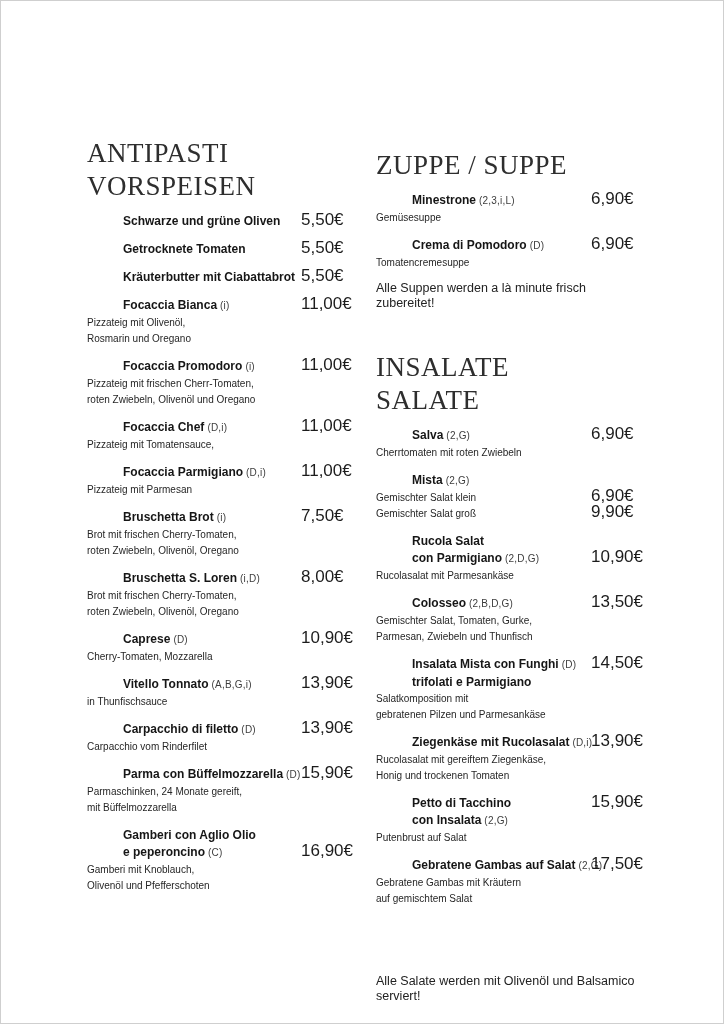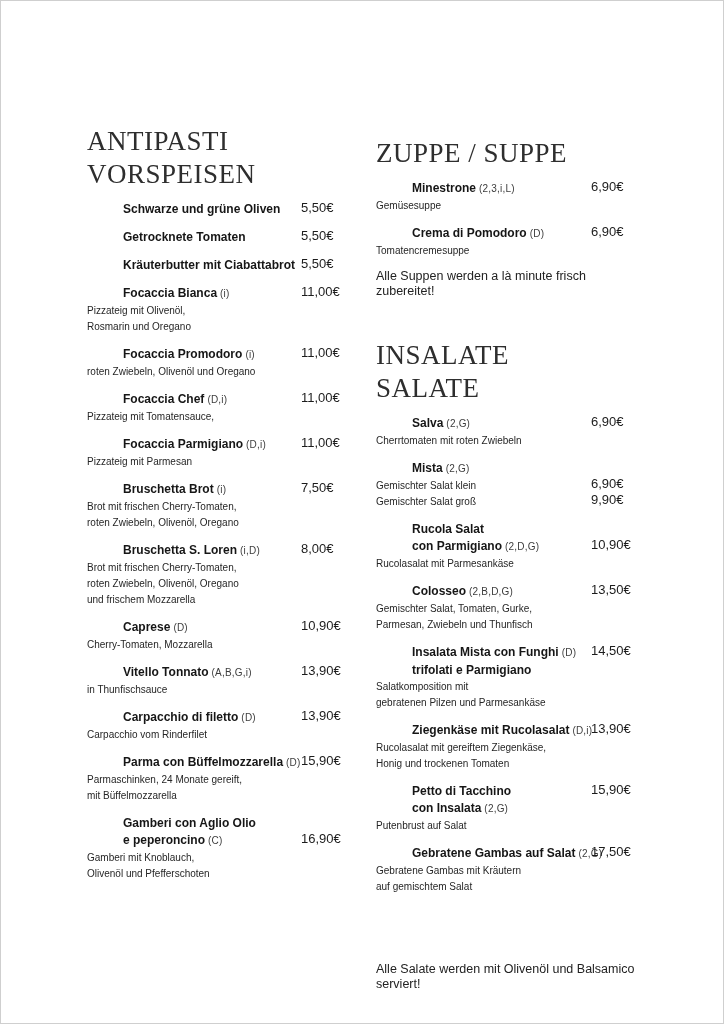--- a/index.html
+++ b/index.html
@@ -19,31 +19,31 @@
   .col-right { left: 375px; top: 136px; width: 270px; --price-x: 215px; }
   .heading {
     font-family: "Liberation Serif", "DejaVu Serif", serif;
     font-weight: 400;
     font-size: 27px;
     line-height: 33px;
     letter-spacing: 0.5px;
     color: #2e2e2e;
     margin-bottom: 9px;
   }
-  .section { margin-top: 0; }
+  .section { margin-top: 12px; }
   .item { margin-bottom: 11px; }
   .row { position: relative; }
   .name-row { line-height: 16px; }
   .name { font-weight: bold; font-size: 12px; color: #161616; padding-left: 36px; }
   .allergens { font-size: 10px; color: #3c3c3c; margin-left: 3px; letter-spacing: 0.2px; }
   .price {
     position: absolute;
     left: var(--price-x);
     top: 0;
-    font-size: 13px;
+    font-size: 17px;
     font-weight: normal;
     color: #1c1c1c;
     white-space: nowrap;
   }
   .desc-row { line-height: 14px; }
   .desc { font-size: 10px; color: #262626; }
   .note { font-size: 12.5px; line-height: 15px; color: #222222; }
 </style>
 </head>
 <body>
@@ -64,40 +64,40 @@
         <div class="item">
           <div class="row name-row"><span class="name">Kräuterbutter mit Ciabattabrot</span><span class="price">5,50€</span></div>
         </div>
         <div class="item">
           <div class="row name-row"><span class="name">Focaccia Bianca</span><span class="allergens">(i)</span><span class="price">11,00€</span></div>
           <div class="row desc-row"><span class="desc">Pizzateig mit Olivenöl,</span></div>
           <div class="row desc-row"><span class="desc">Rosmarin und Oregano</span></div>
         </div>
         <div class="item">
           <div class="row name-row"><span class="name">Focaccia Promodoro</span><span class="allergens">(i)</span><span class="price">11,00€</span></div>
+          <div class="row desc-row"><span class="desc">Pizzateig mit frischen Cherr-Tomaten,</span></div>
           <div class="row desc-row"><span class="desc">roten Zwiebeln, Olivenöl und Oregano</span></div>
         </div>
         <div class="item">
           <div class="row name-row"><span class="name">Focaccia Chef</span><span class="allergens">(D,i)</span><span class="price">11,00€</span></div>
           <div class="row desc-row"><span class="desc">Pizzateig mit Tomatensauce,</span></div>
         </div>
         <div class="item">
           <div class="row name-row"><span class="name">Focaccia Parmigiano</span><span class="allergens">(D,i)</span><span class="price">11,00€</span></div>
           <div class="row desc-row"><span class="desc">Pizzateig mit Parmesan</span></div>
         </div>
         <div class="item">
           <div class="row name-row"><span class="name">Bruschetta Brot</span><span class="allergens">(i)</span><span class="price">7,50€</span></div>
           <div class="row desc-row"><span class="desc">Brot mit frischen Cherry-Tomaten,</span></div>
           <div class="row desc-row"><span class="desc">roten Zwiebeln, Olivenöl, Oregano</span></div>
         </div>
         <div class="item">
           <div class="row name-row"><span class="name">Bruschetta S. Loren</span><span class="allergens">(i,D)</span><span class="price">8,00€</span></div>
           <div class="row desc-row"><span class="desc">Brot mit frischen Cherry-Tomaten,</span></div>
           <div class="row desc-row"><span class="desc">roten Zwiebeln, Olivenöl, Oregano</span></div>
-          <div class="row desc-row"><span class="desc">und frischem Mozzarella</span></div>
         </div>
         <div class="item">
           <div class="row name-row"><span class="name">Caprese</span><span class="allergens">(D)</span><span class="price">10,90€</span></div>
           <div class="row desc-row"><span class="desc">Cherry-Tomaten, Mozzarella</span></div>
         </div>
         <div class="item">
           <div class="row name-row"><span class="name">Vitello Tonnato</span><span class="allergens">(A,B,G,i)</span><span class="price">13,90€</span></div>
           <div class="row desc-row"><span class="desc">in Thunfischsauce</span></div>
         </div>
         <div class="item">

